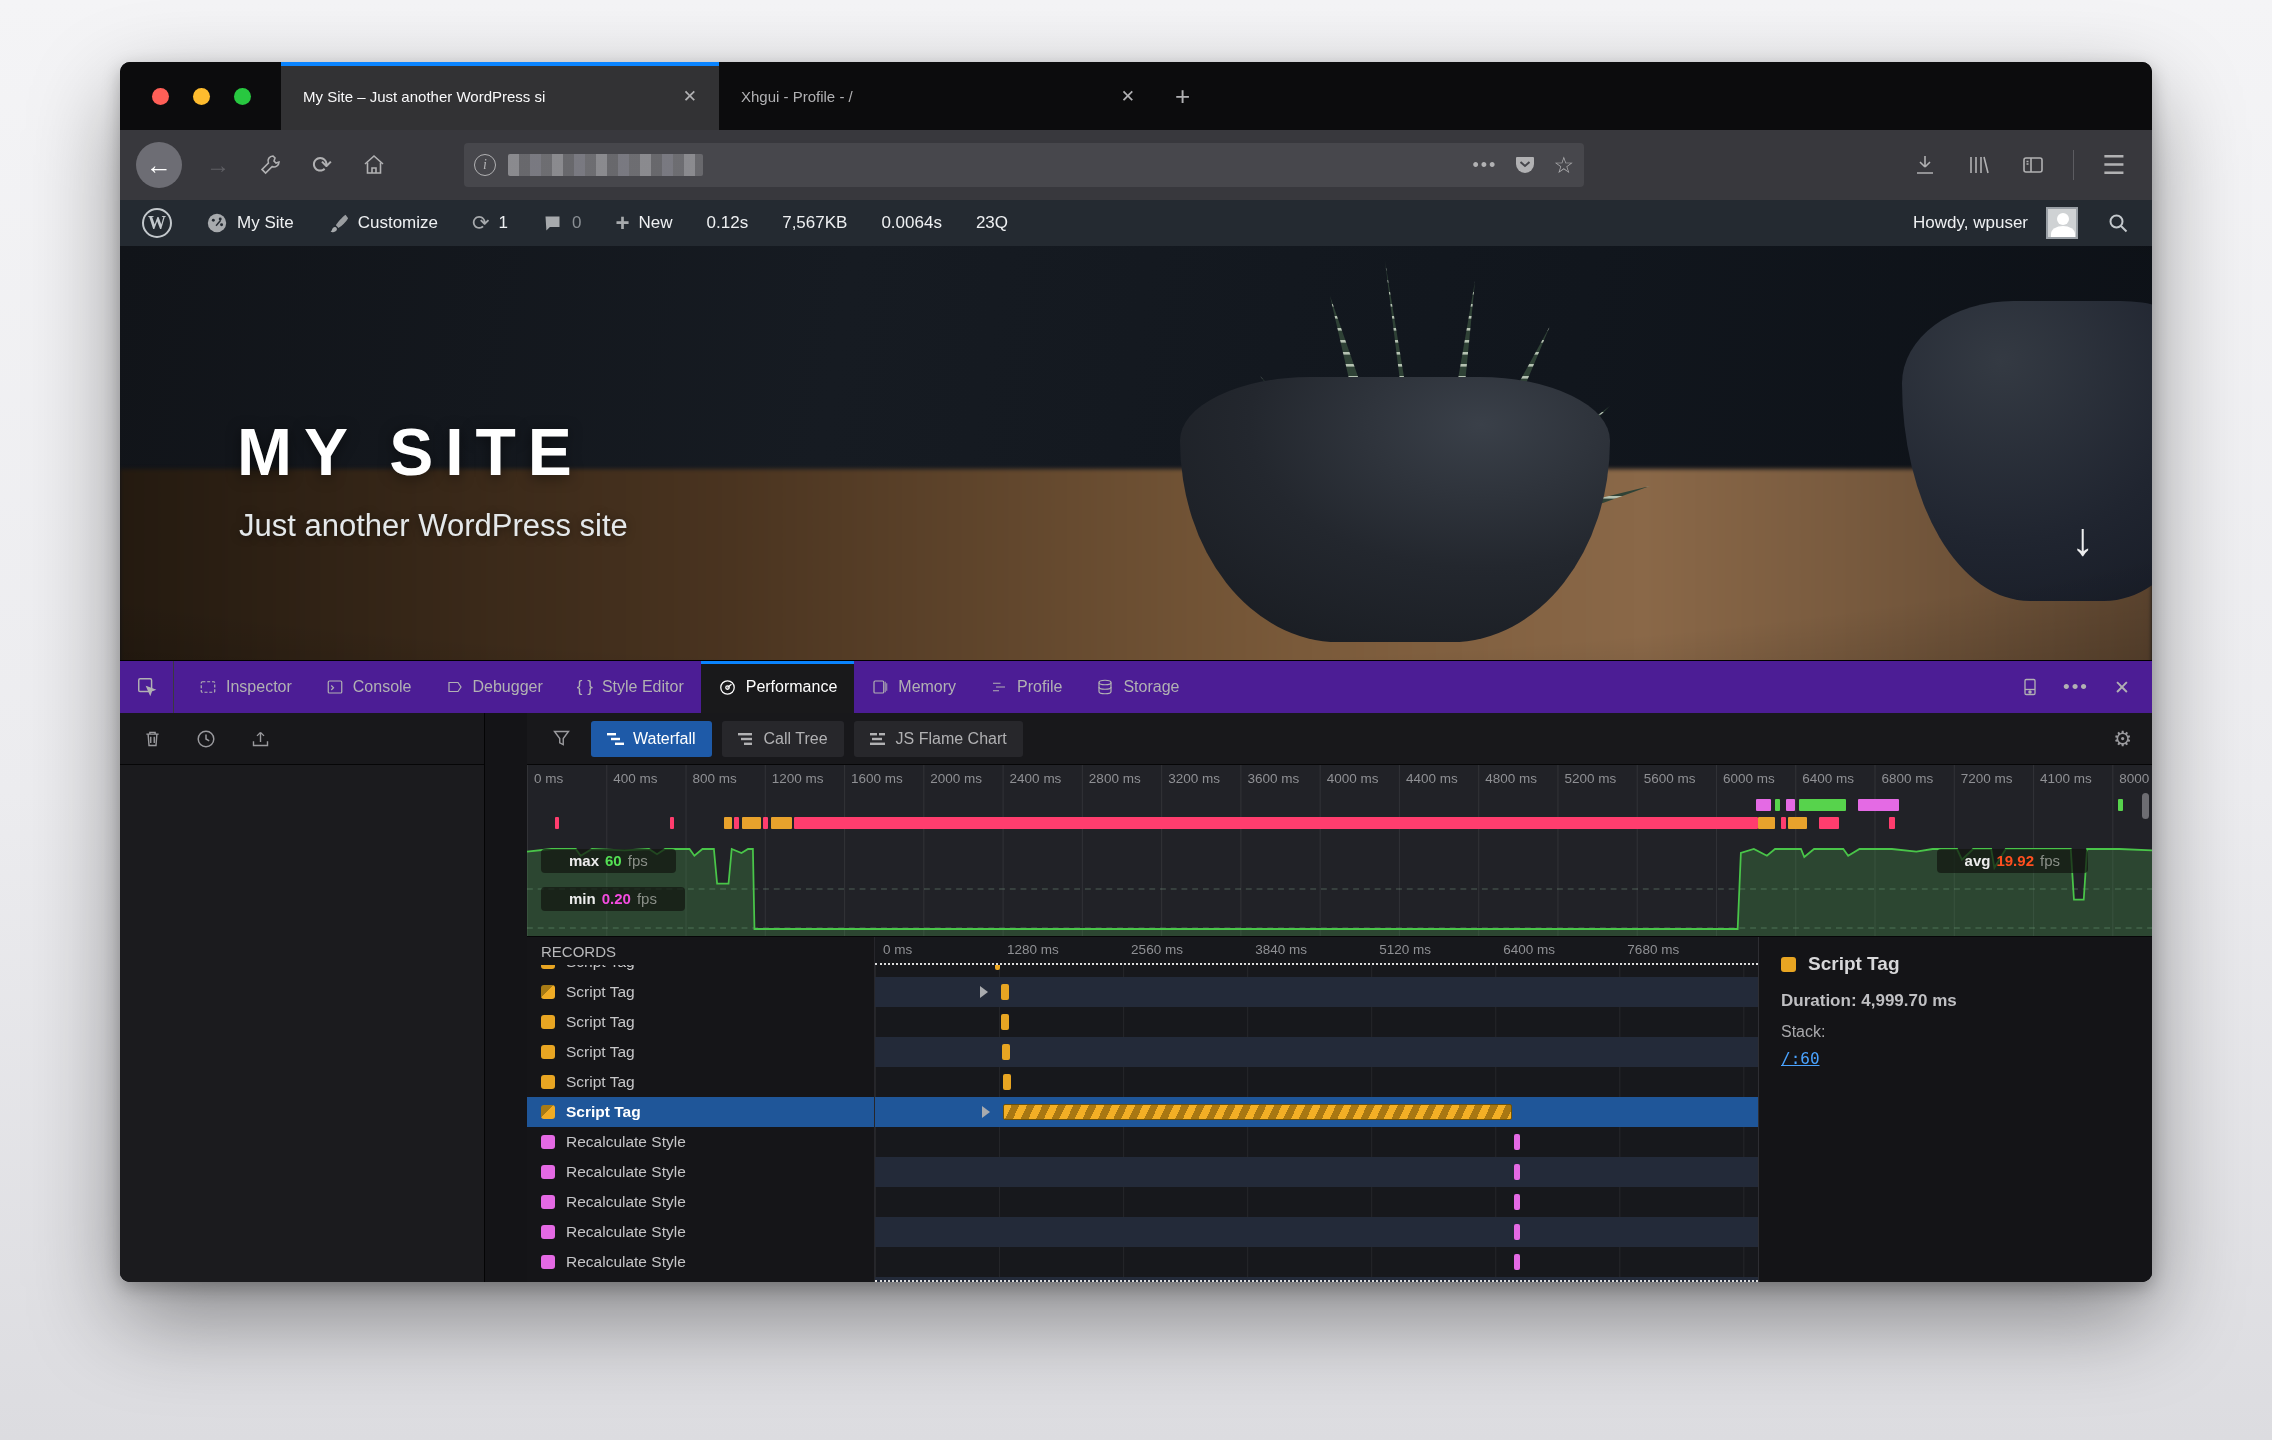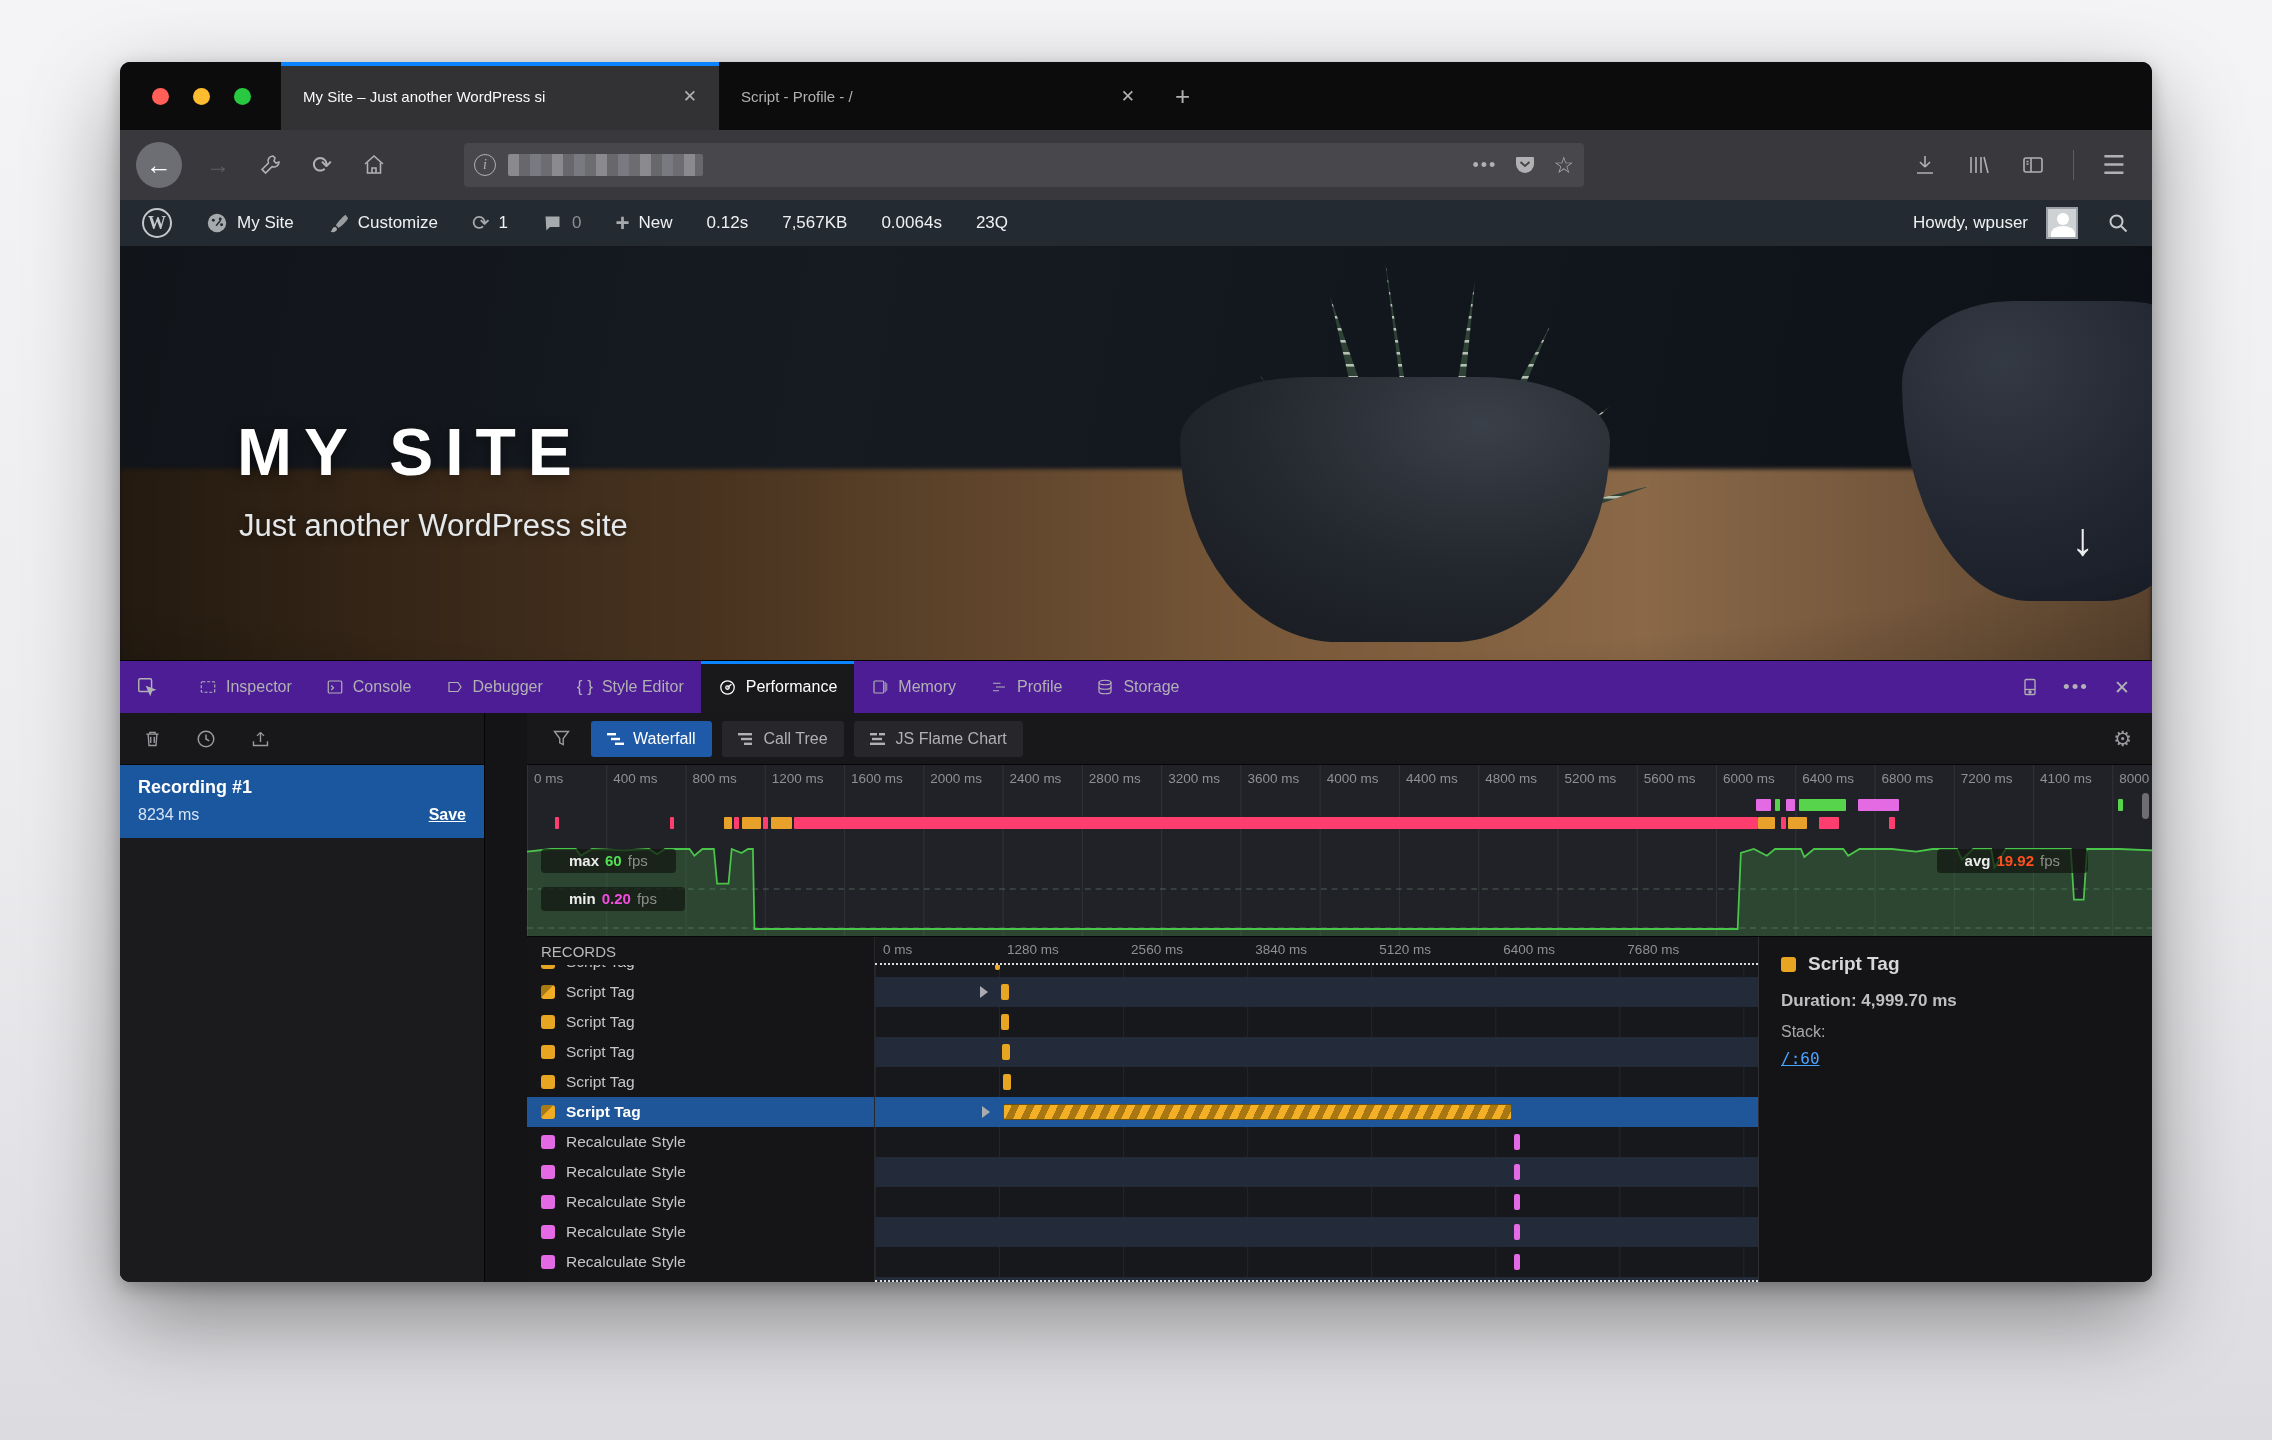--- a/index.html
+++ b/index.html
@@ -179,21 +179,21 @@
     <div class="lights">
       <span class="light red"></span>
       <span class="light yellow"></span>
       <span class="light green"></span>
     </div>
     <div class="tab active">
       <span class="ttl">My Site – Just another WordPress si</span>
       <span class="x">✕</span>
     </div>
     <div class="tab">
-      <span class="ttl">Script - Profile - /</span>
+      <span class="ttl">Xhgui - Profile - /</span>
       <span class="x">✕</span>
     </div>
     <div class="newtab">+</div>
   </div>
 
   <div class="navbar">
     <div class="backbtn">←</div>
     <div class="nbtn fwd">→</div>
     <div class="nbtn">
       <svg class="s" width="24" height="24" viewBox="0 0 24 24">
@@ -440,27 +440,20 @@
               <path d="M12 7v5l3.5 2"></path>
             </svg>
         </div>
         <div class="tool">
           <svg class="s" width="21" height="21" viewBox="0 0 24 24">
               <path d="M12 16V5m0 0 4 4m-4-4L8 9"></path>
               <path d="M4 15v5h16v-5"></path>
             </svg>
         </div>
       </div>
-      <div class="recording">
-        <div class="rec-name">Recording #1</div>
-        <div class="rec-line">
-          <span class="rec-dur">8234 ms</span>
-          <span class="rec-save">Save</span>
-        </div>
-      </div>
     </div>
 
     <div class="perf-main">
       <div class="main-tools">
         <div class="tool">
           <svg class="s" width="21" height="21" viewBox="0 0 24 24">
               <path d="M4 4h16l-6 8v7l-4-2v-5z"></path>
             </svg>
         </div>
         <div class="vtab active">

